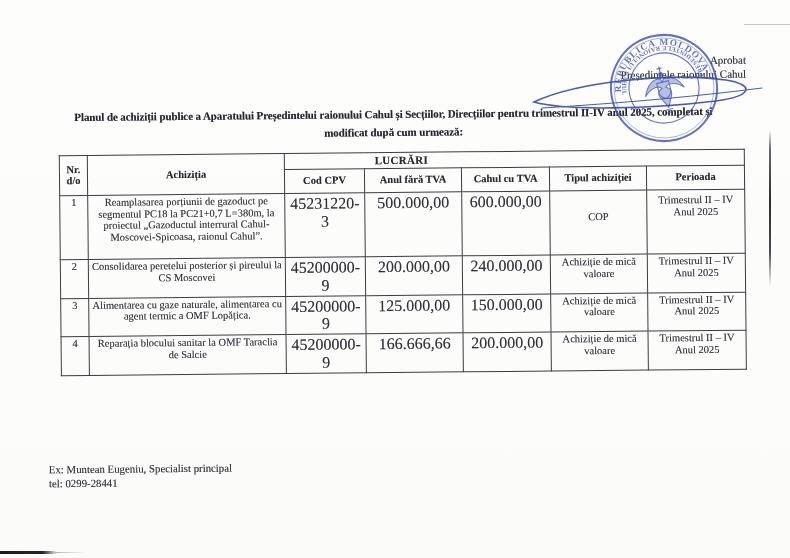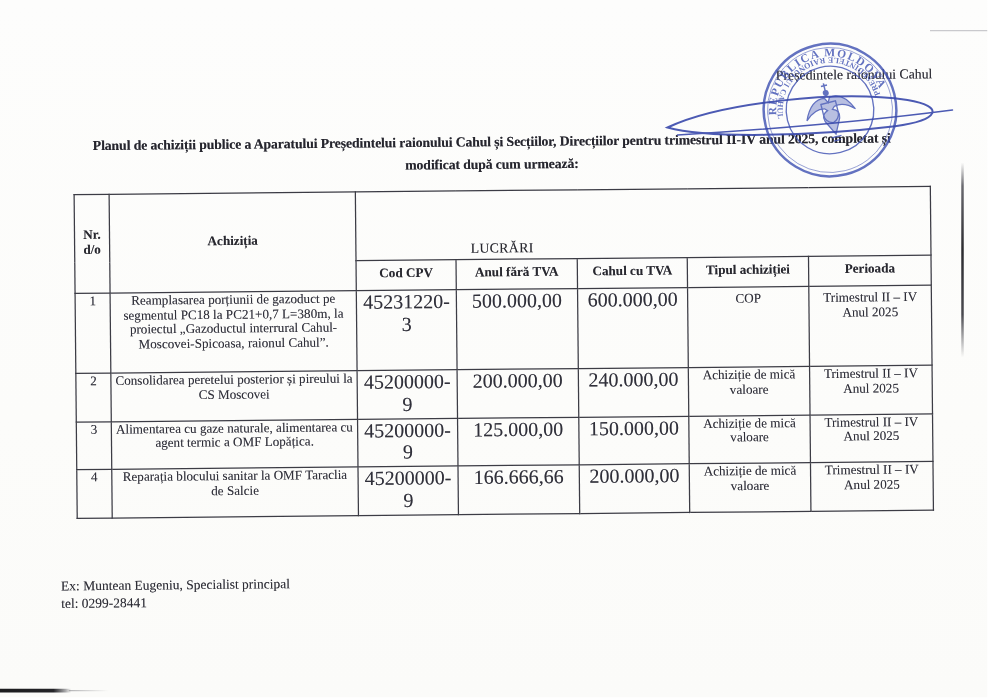--- a/index.html
+++ b/index.html
@@ -49,21 +49,21 @@
   table.proc td{vertical-align:top;}
   tr.r-lucrari{height:14px;}
   tr.r-head{height:24px;}
   tr.r1{height:64px;}
   tr.r2{height:27px;}
   tr.r3{height:35px;}
   tr.r4{height:30px;}
   .lucrari-cell{border-bottom:1px solid #3c3c45;}
   .lucrari-label{
     position:relative;left:-113px;display:inline-block;
-    font-weight:normal;font-size:11px;letter-spacing:.3px;margin-top:39px;
+    font-weight:bold;font-size:11px;letter-spacing:.3px;
   }
   td.cpv,td.num{font-size:16px;padding-top:3px;}
   
   .footer{
     position:absolute;left:47px;top:460px;
     font-size:10.8px;line-height:13.5px;color:#2e2e36;
     text-shadow:0 0 .4px rgba(44,44,60,.4);
   }
   
   .stamp{
@@ -92,20 +92,21 @@
     background:rgba(150,150,158,.5);
   }
 </style>
 </head>
 <body>
 
 <div class="sheet">
   <div class="tilt">
 
     <div class="approval">
+      <div>Aprobat</div>
       <div>Președintele raionului Cahul</div>
     </div>
 
     <div class="doc-title">
       <div class="l1">Planul de achiziții publice a Aparatului Președintelui raionului Cahul și Secțiilor, Direcțiilor pentru trimestrul II-IV anul 2025, completat și</div>
       <div class="l2">modificat după cum urmează:</div>
     </div>
 
     <table class="proc">
       <colgroup>
@@ -131,21 +132,21 @@
         <th>Cahul cu TVA</th>
         <th>Tipul achiziției</th>
         <th>Perioada</th>
       </tr>
       <tr class="r1">
         <td>1</td>
         <td>Reamplasarea porțiunii de gazoduct pe segmentul PC18 la PC21+0,7 L=380m, la proiectul „Gazoductul interrural Cahul-Moscovei-Spicoasa, raionul Cahul”.</td>
         <td class="cpv">45231220-3</td>
         <td class="num">500.000,00</td>
         <td class="num">600.000,00</td>
-        <td style="padding-top:4px">COP</td>
+        <td style="padding-top:20px">COP</td>
         <td style="padding-top:4px">Trimestrul II – IV Anul 2025</td>
       </tr>
       <tr class="r2">
         <td>2</td>
         <td>Consolidarea peretelui posterior și pireului la CS Moscovei</td>
         <td class="cpv">45200000-9</td>
         <td class="num">200.000,00</td>
         <td class="num">240.000,00</td>
         <td>Achiziție de mică valoare</td>
         <td>Trimestrul II – IV Anul 2025</td>

